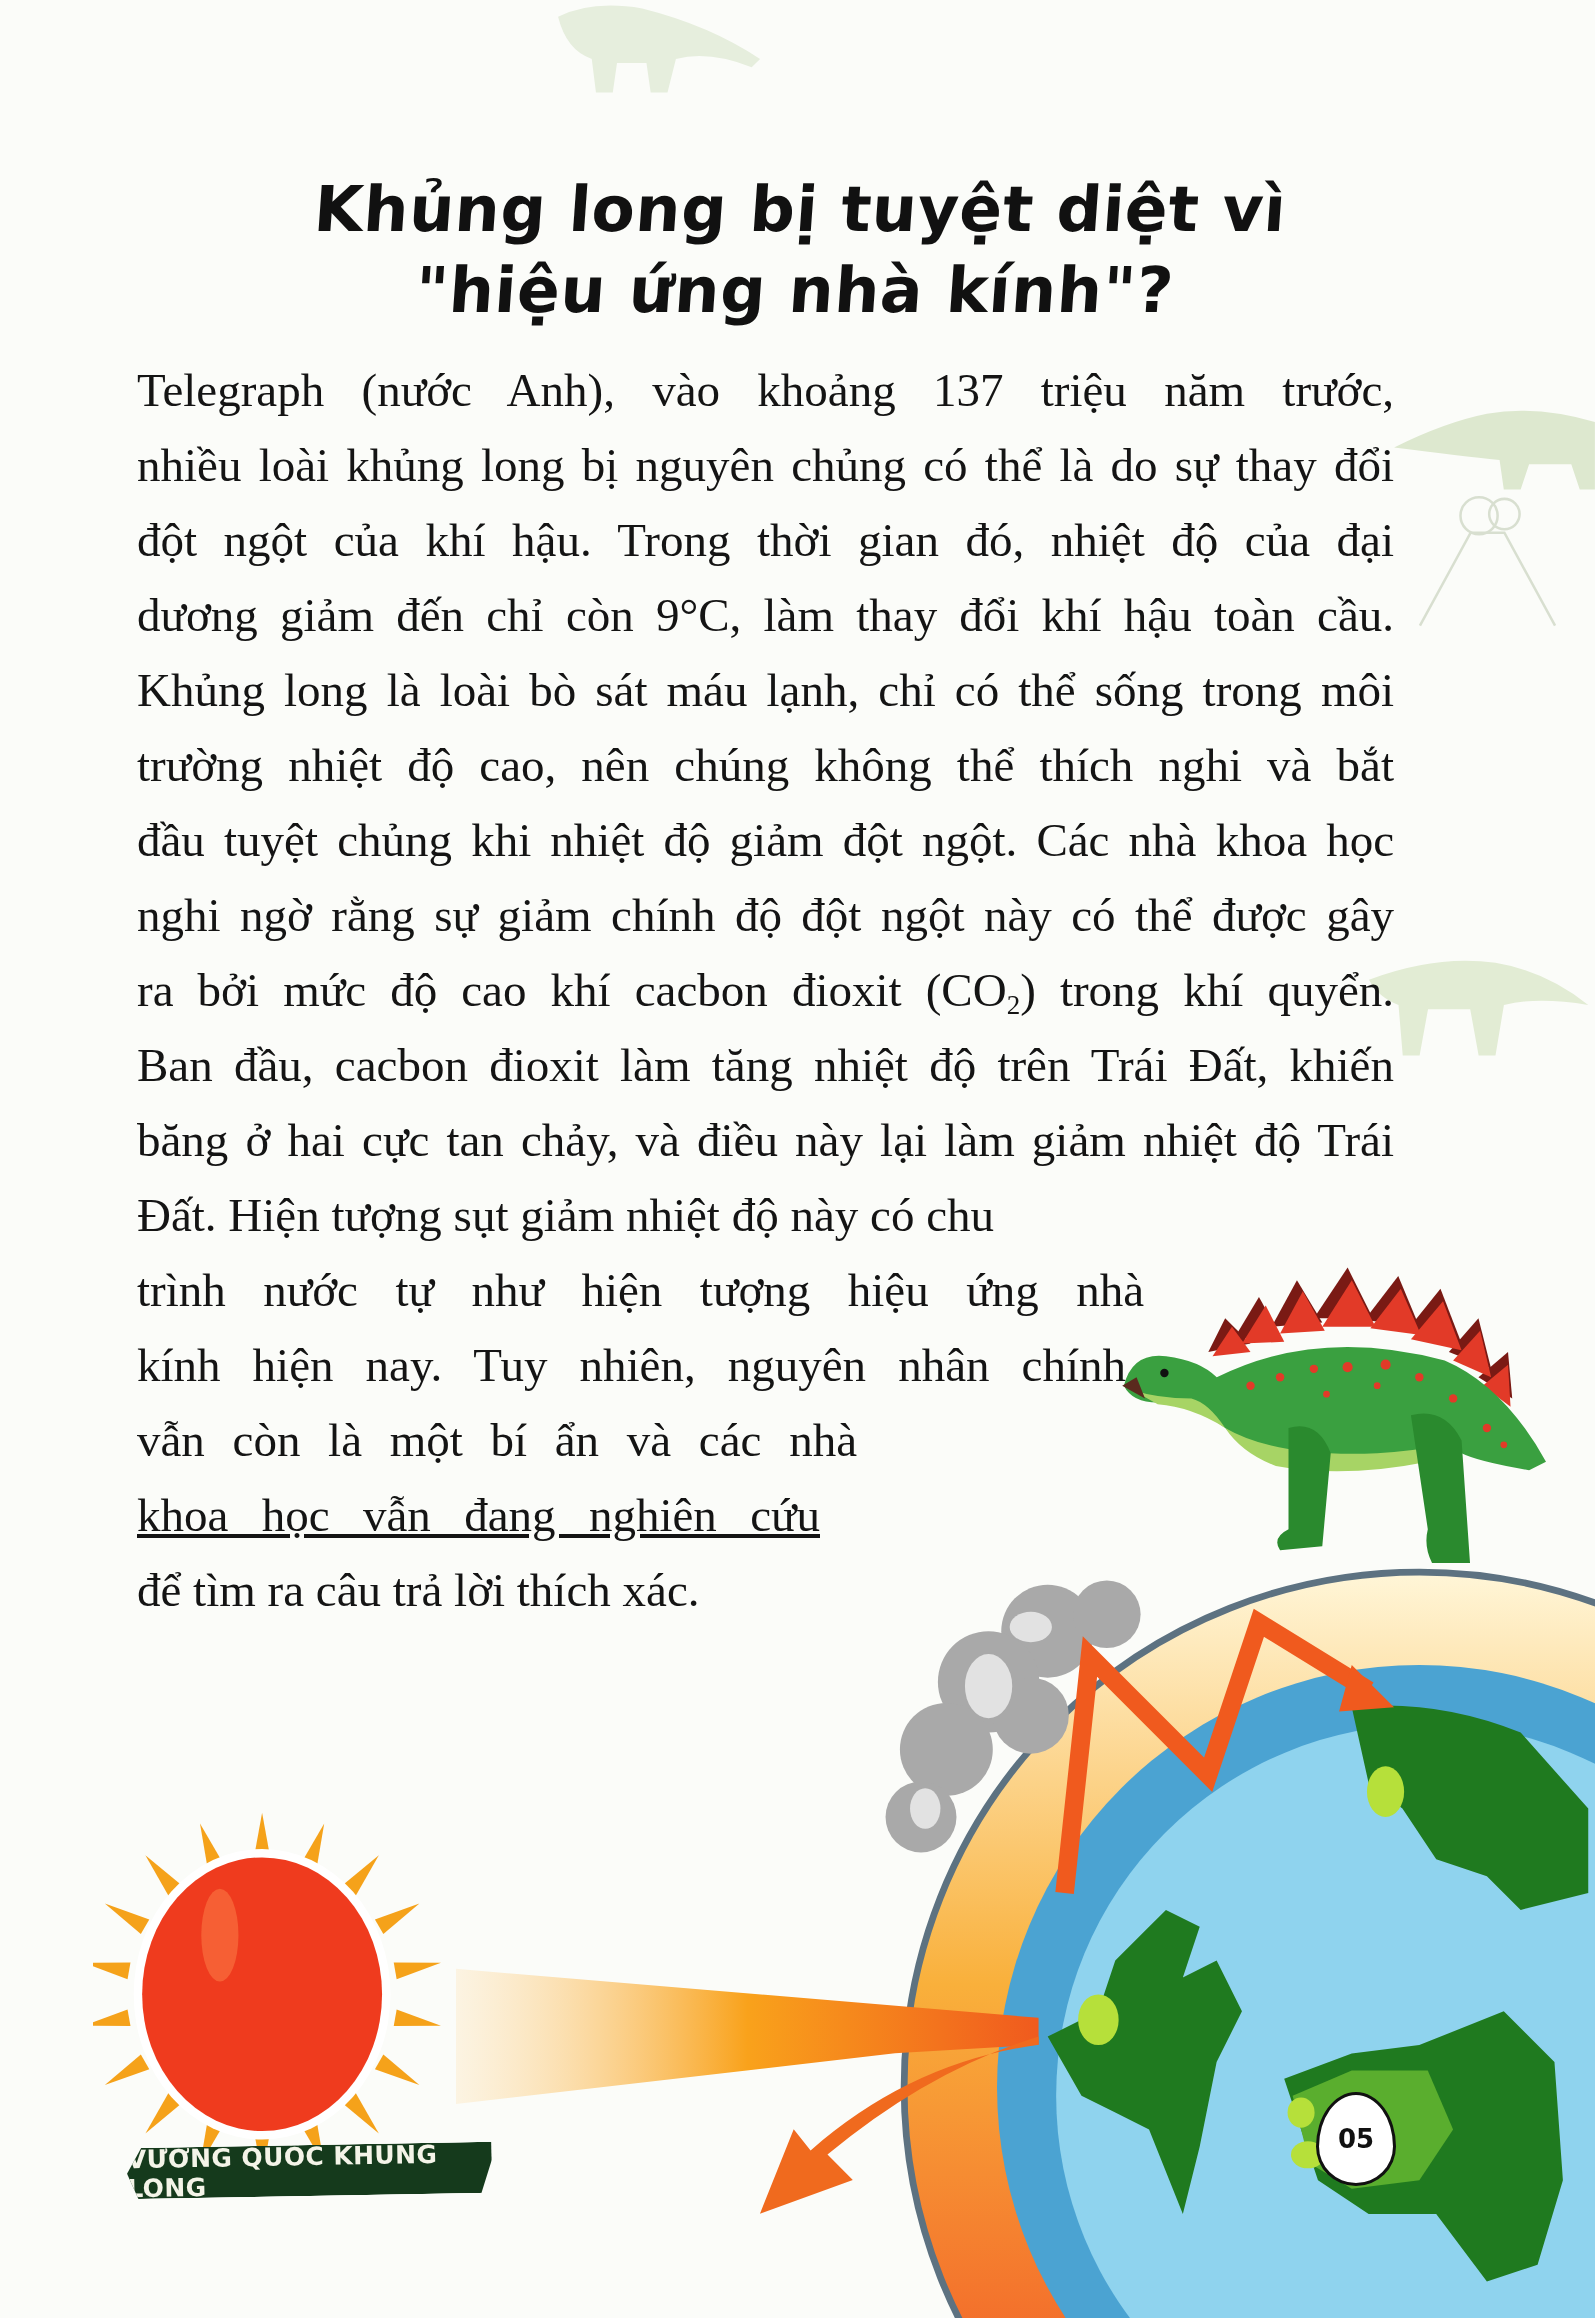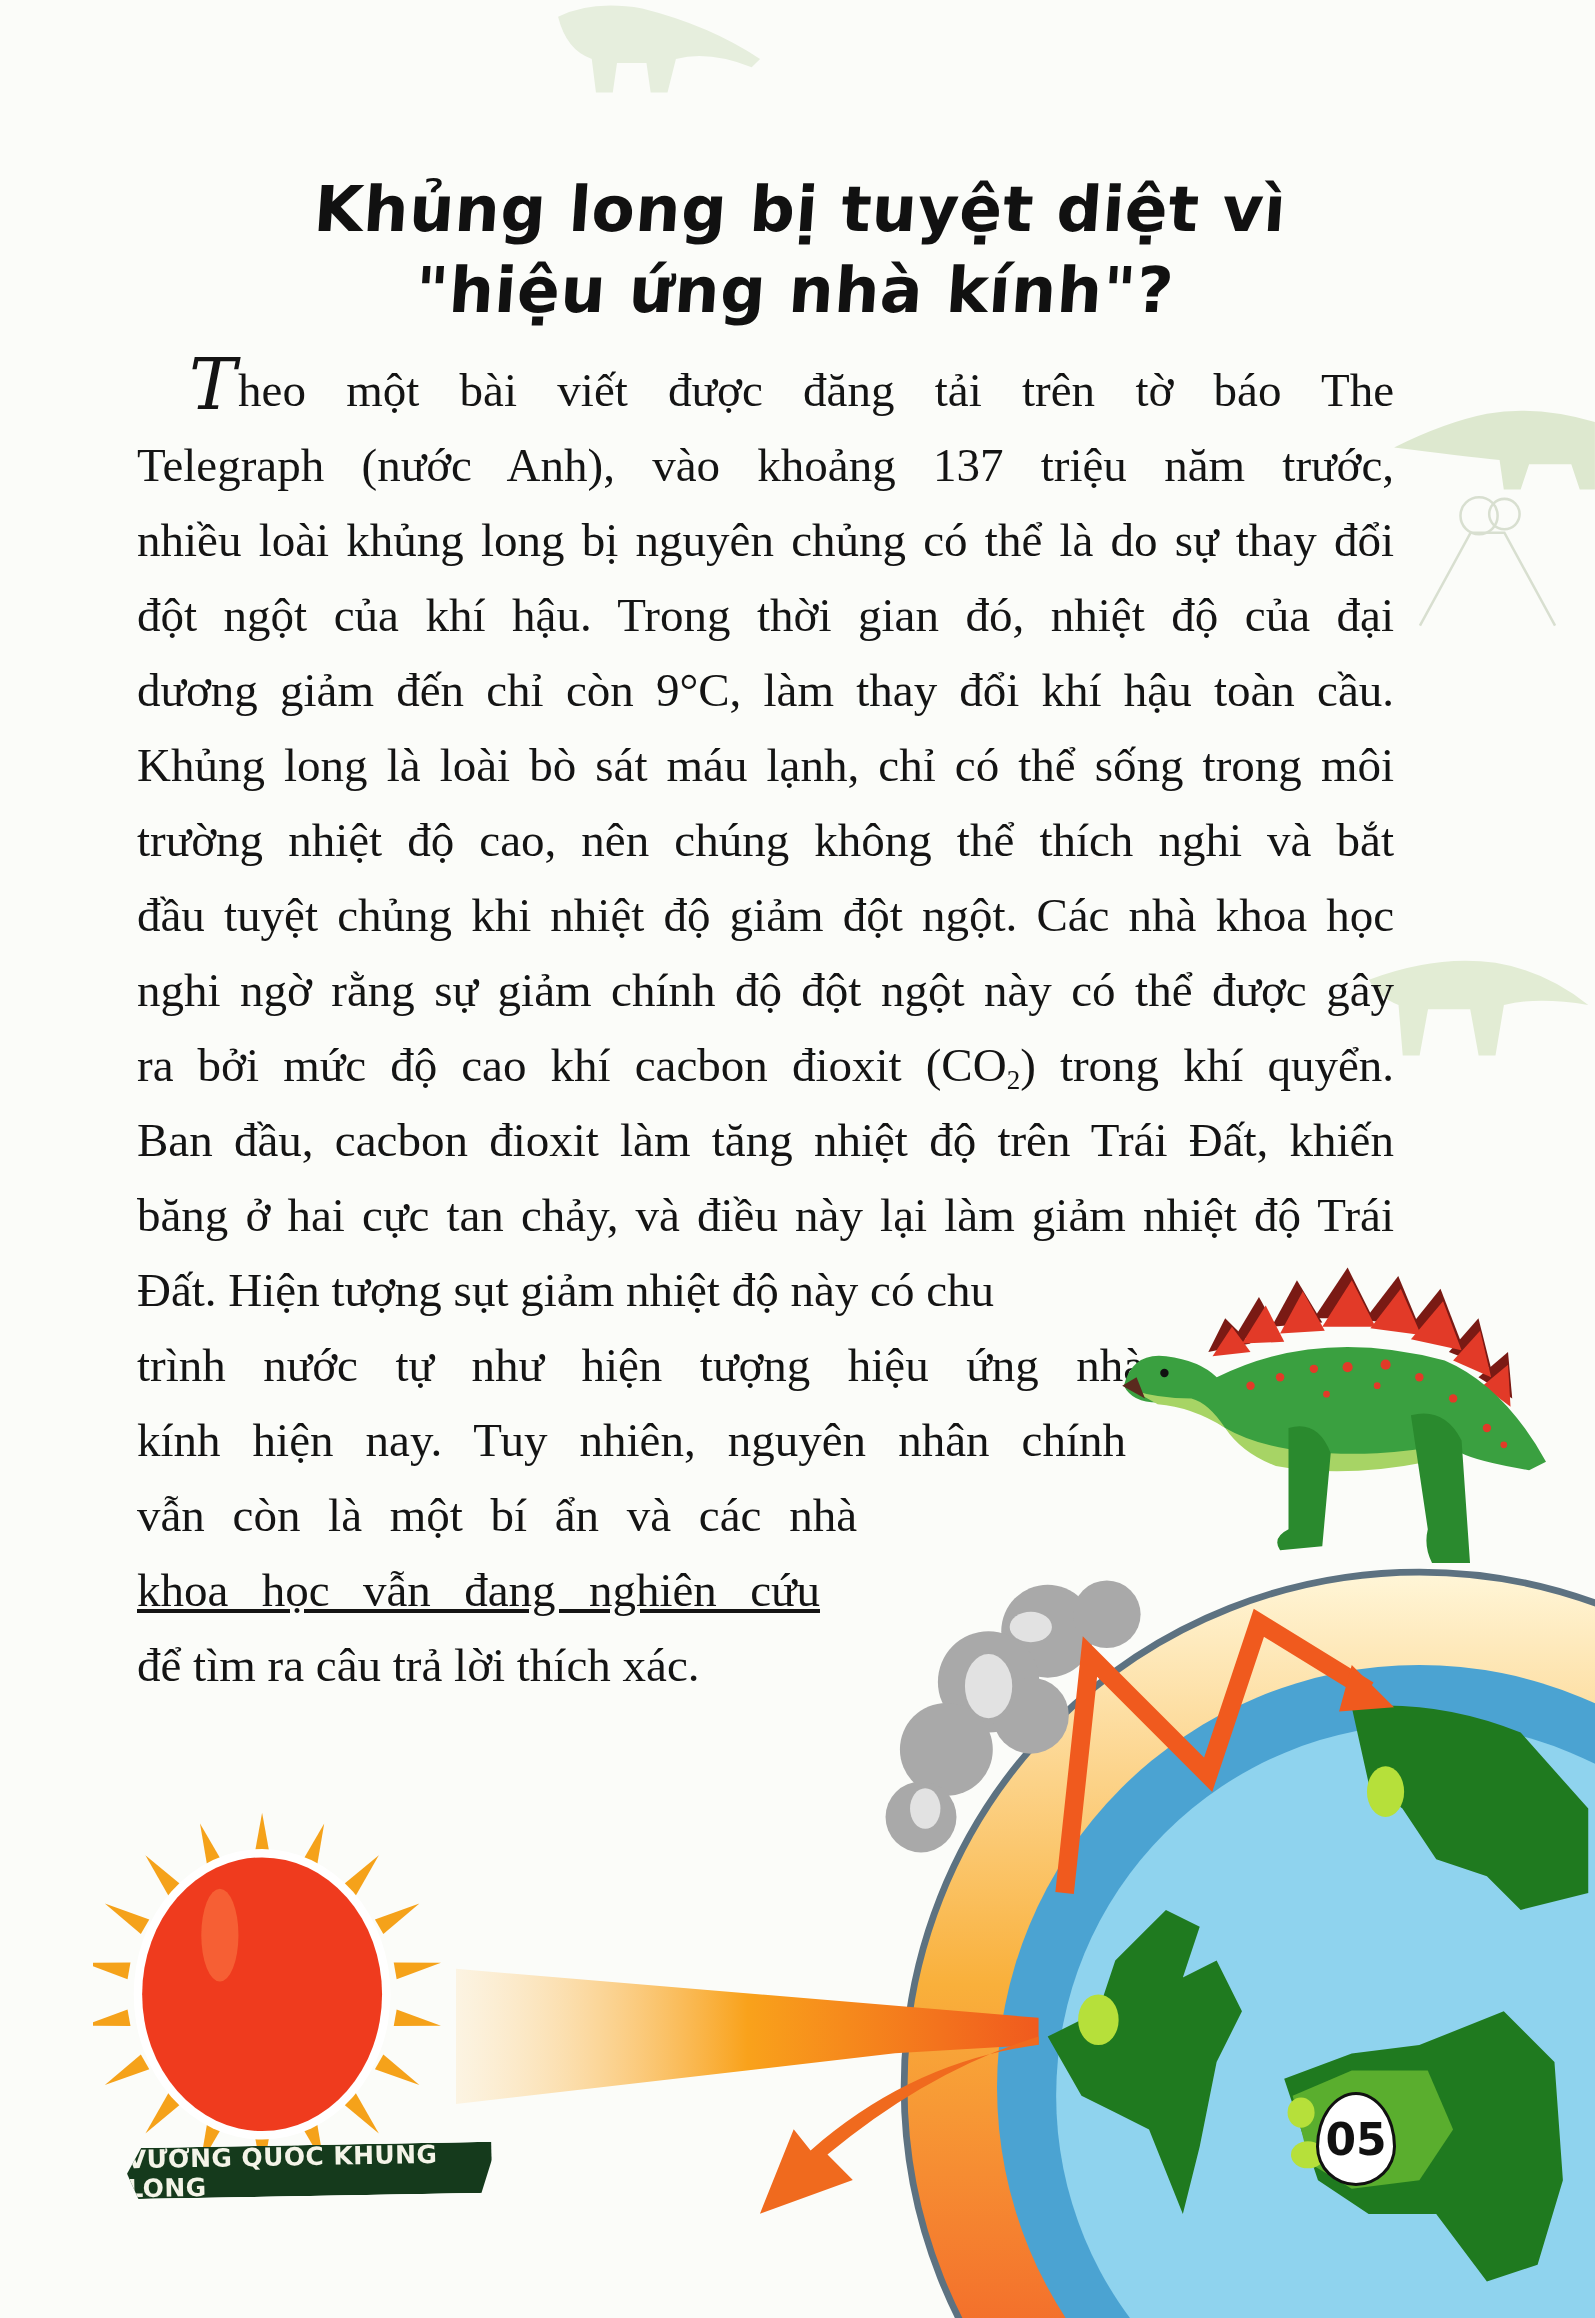--- a/index.html
+++ b/index.html
@@ -41,21 +41,21 @@
     background:#153a1c; color:#f4f4e8;
     clip-path:polygon(4% 0,100% 0,100% 35%,97% 100%,3% 100%,0 50%);
     font-family:"DejaVu Sans", sans-serif; font-weight:bold; font-size:25px;
     display:flex; align-items:center; justify-content:center; letter-spacing:0.4px;
     transform:rotate(-1deg);
   }
   .page-number {
     position:absolute; left:1316px; top:2092px; width:74px; height:88px;
     background:#fff; border:3.4px solid #111; border-radius:50% 50% 50% 50% / 58% 58% 42% 42%;
     display:flex; align-items:center; justify-content:center;
-    font-family:"DejaVu Sans", sans-serif; font-weight:bold; font-size:44px; color:#111;
+    font-family:"DejaVu Sans", sans-serif; font-weight:bold; font-size:26px; color:#111;
   }
   svg { position:absolute; }
 </style>
 </head>
 <body>
 
 <svg class="bg-deco" style="left:541px;top:0" width="253" height="101" viewBox="0 0 300 120">
   <path d="M20 20 Q60 0 120 10 Q200 30 260 70 L250 80 Q200 60 160 70 L150 110 L130 110 L125 75 L90 75 L85 110 L65 110 L60 70 Q30 60 20 20Z" fill="#e6eedd"></path>
 </svg>
 <svg class="bg-deco" style="left:1394px;top:363px" width="201" height="135" viewBox="0 0 238 160">
@@ -69,21 +69,20 @@
   <circle cx="90" cy="40" r="22" fill="none" stroke="#d8dfd0" stroke-width="3"></circle>
   <circle cx="120" cy="38" r="18" fill="none" stroke="#d8dfd0" stroke-width="3"></circle>
 </svg>
 
 <div class="page-title">
   <div>Khủng long bị tuyệt diệt vì</div>
   <div>"hiệu ứng nhà kính"?</div>
 </div>
 
 <div class="body-text">
-  <span class="line w1"><span class="dropcap">T</span><span>heo một bài viết được đăng tải trên tờ báo The</span></span>
   <span class="line w1">Telegraph (nước Anh), vào khoảng 137 triệu năm trước,</span>
   <span class="line w1">nhiều loài khủng long bị nguyên chủng có thể là do sự thay đổi</span>
   <span class="line w1">đột ngột của khí hậu. Trong thời gian đó, nhiệt độ của đại</span>
   <span class="line w1">dương giảm đến chỉ còn 9°C, làm thay đổi khí hậu toàn cầu.</span>
   <span class="line w1">Khủng long là loài bò sát máu lạnh, chỉ có thể sống trong môi</span>
   <span class="line w1">trường nhiệt độ cao, nên chúng không thể thích nghi và bắt</span>
   <span class="line w1">đầu tuyệt chủng khi nhiệt độ giảm đột ngột. Các nhà khoa học</span>
   <span class="line w1">nghi ngờ rằng sự giảm chính độ đột ngột này có thể được gây</span>
   <span class="line w1"><span>ra bởi mức độ cao khí cacbon đioxit (CO</span><sub>2</sub><span>) trong khí quyển.</span></span>
   <span class="line w1">Ban đầu, cacbon đioxit làm tăng nhiệt độ trên Trái Đất, khiến</span>

